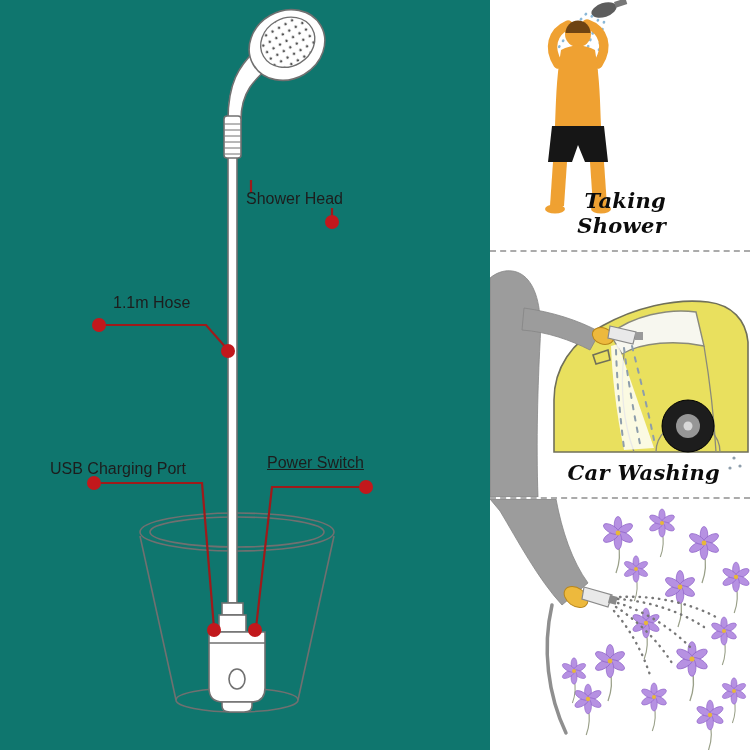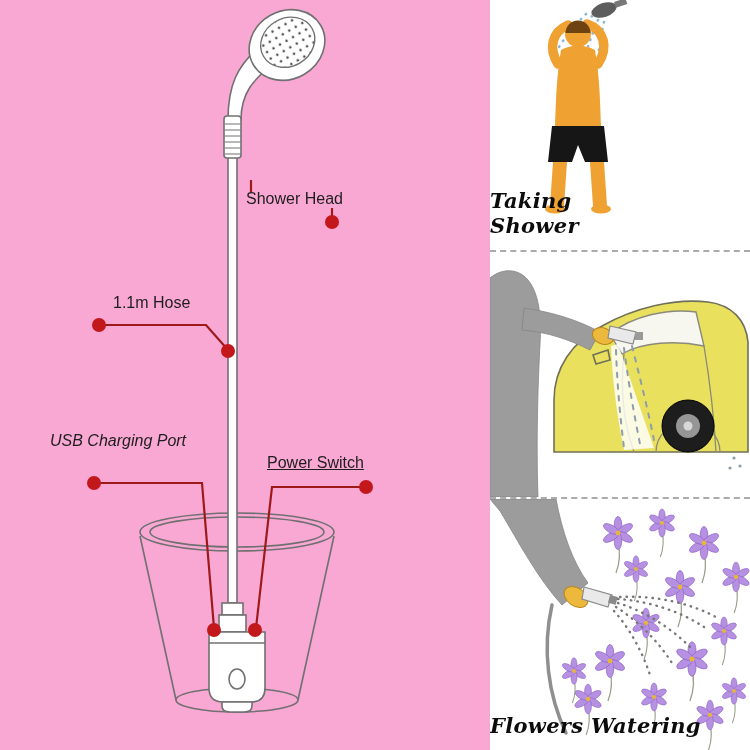--- a/index.html
+++ b/index.html
@@ -1,17 +1,17 @@
 <!DOCTYPE html>
 <html style="--annotation-red: #c2181c; --annotation-line: #9e1a1a; --outline-gray: #707070; --skin-orange: #efa132; --hair-brown: #6e4312; --shorts-black: #161616; --spray-blue: #8ab8d8; --figure-gray: #9c9c9c; --glove-yellow: #edb93d; --car-yellow: #e9e05e; --water-gray: #8d9dab; --flower-purple: #b691e2; --flower-edge: #8e62c8; --flower-center: #e7b73a;"><head>
 <meta charset="utf-8">
 <style>
   html,body { margin:0; padding:0; background:#fff; }
   .stage {
-    position:relative; width:750px; height:750px; background:#f9a8d4;
+    position:relative; width:750px; height:750px; background:#0f766e;
     overflow:hidden; font-family:"Liberation Sans", sans-serif;
   }
   
   .diagram-svg { position:absolute; left:0; top:0; }
   .part    { fill:#fff; stroke:var(--outline-gray); stroke-width:1.6; }
   .outline { fill:none; stroke:var(--outline-gray); stroke-width:1.6; }
   .thin    { stroke-width:1; }
   .redline { fill:none; stroke:var(--annotation-line); stroke-width:2.2; }
   .dot     { fill:var(--annotation-red); }
   .label {
@@ -19,21 +19,21 @@
     font-family:"Liberation Sans", sans-serif;
   }
   
   .right-col { position:absolute; left:490px; top:0; width:260px; height:750px; }
   .panel { position:relative; width:260px; overflow:hidden; box-sizing:border-box; background:#fff; }
   .p1 { height:250px; }
   .p2 { height:247px; border-top:2px dashed #ababab; }
   .p3 { height:253px; border-top:2px dashed #ababab; }
   .panel svg { position:absolute; left:0; top:0; }
   .caption {
-    position:absolute; left:0; bottom:12px; text-align:left; color:#0c0c0c;
+    position:absolute; left:0; bottom:12px; text-align:right; color:#0c0c0c;
     font-family:"DejaVu Serif", serif; font-weight:bold; font-style:italic;
     font-size:21px; letter-spacing:0.3px; width:230px;
   }
   .cap-1 { width:176px; }
   
   .arm-stroke { stroke:var(--skin-orange); stroke-width:9.5; fill:none; stroke-linecap:round; }
   .skin  { fill:var(--skin-orange); }
   .hair  { fill:var(--hair-brown); }
   .shorts{ fill:var(--shorts-black); }
   .spray-blue { fill:none; stroke:var(--spray-blue); stroke-width:2.6; stroke-linecap:round; stroke-dasharray:0.5 6.5; }
@@ -112,21 +112,21 @@
       <circle class="dot" cx="228" cy="351" r="7"></circle>
       <circle class="dot" cx="94" cy="483" r="7"></circle>
       <circle class="dot" cx="366" cy="487" r="7"></circle>
       <circle class="dot" cx="214" cy="630" r="7"></circle>
       <circle class="dot" cx="255" cy="630" r="7"></circle>
     </g>
   </svg>
 
   <div class="label" style="left:246px; top:190px;">Shower Head</div>
   <div class="label" style="left:113px; top:294px;">1.1m Hose</div>
-  <div class="label" style="left:50px; top:432px;font-style:italic;">USB Charging Port</div>
+  <div class="label" style="left:50px; top:460px;">USB Charging Port</div>
   <div class="label" style="left:267px; top:454px;text-decoration:underline;">Power Switch</div>
 
   <div class="right-col">
 
     <section class="panel p1">
       <svg width="260" height="250" viewBox="0 0 260 250">
         <g>
           <ellipse cx="114" cy="10" rx="13" ry="7" transform="rotate(-18 114 10)" fill="#5d5d5d"></ellipse>
           <rect x="124" y="2" width="12" height="6" transform="rotate(-18 124 2)" fill="#777"></rect>
           <path class="spray-blue" d="M102,16 C92,30 84,46 78,64"></path>
@@ -174,20 +174,21 @@
           <ellipse class="glove" cx="113" cy="84" rx="11" ry="8" transform="rotate(20 113 84)"></ellipse>
           <path class="sprayer-body" d="M120,74 L146,80 L143,92 L118,86 Z"></path>
           <rect x="145" y="80" width="8" height="8" fill="#9a9a9a"></rect>
         </g>
         <g>
           <path class="waterdash" d="M134,96 C138,128 144,162 150,192"></path>
           <path class="waterdash" d="M126,98 C127,130 130,164 134,196"></path>
           <path class="waterdash" d="M142,94 C150,126 158,158 164,188"></path>
         </g>
       </svg>
+      <div class="caption">Car Washing</div>
     </section>
 
     <section class="panel p3">
       <svg width="260" height="251" viewBox="0 0 260 251">
         <defs>
           <g id="flw">
             <path class="stem" d="M0,10 C3,22 1,32 -2,40"></path>
             <g class="petal">
               <ellipse cx="0" cy="-8" rx="3.8" ry="8.5"></ellipse>
               <ellipse cx="0" cy="-8" rx="3.8" ry="8.5" transform="rotate(60)"></ellipse>
@@ -224,17 +225,16 @@
           <rect x="120" y="96" width="8" height="8" fill="#8a8a8a" transform="rotate(15 120 96)"></rect>
         </g>
         <g>
           <path class="spray-gray" d="M130,98 C164,96 200,104 226,118"></path>
           <path class="spray-gray" d="M128,100 C158,102 190,112 214,128"></path>
           <path class="spray-gray" d="M128,104 C154,112 180,128 200,148"></path>
           <path class="spray-gray" d="M126,108 C148,122 168,142 182,164"></path>
           <path class="spray-gray" d="M124,112 C140,130 152,152 160,176"></path>
         </g>
       </svg>
-      <div class="caption">Flowers Watering</div>
     </section>
 
   </div>
 </div>
 
 </body></html>

